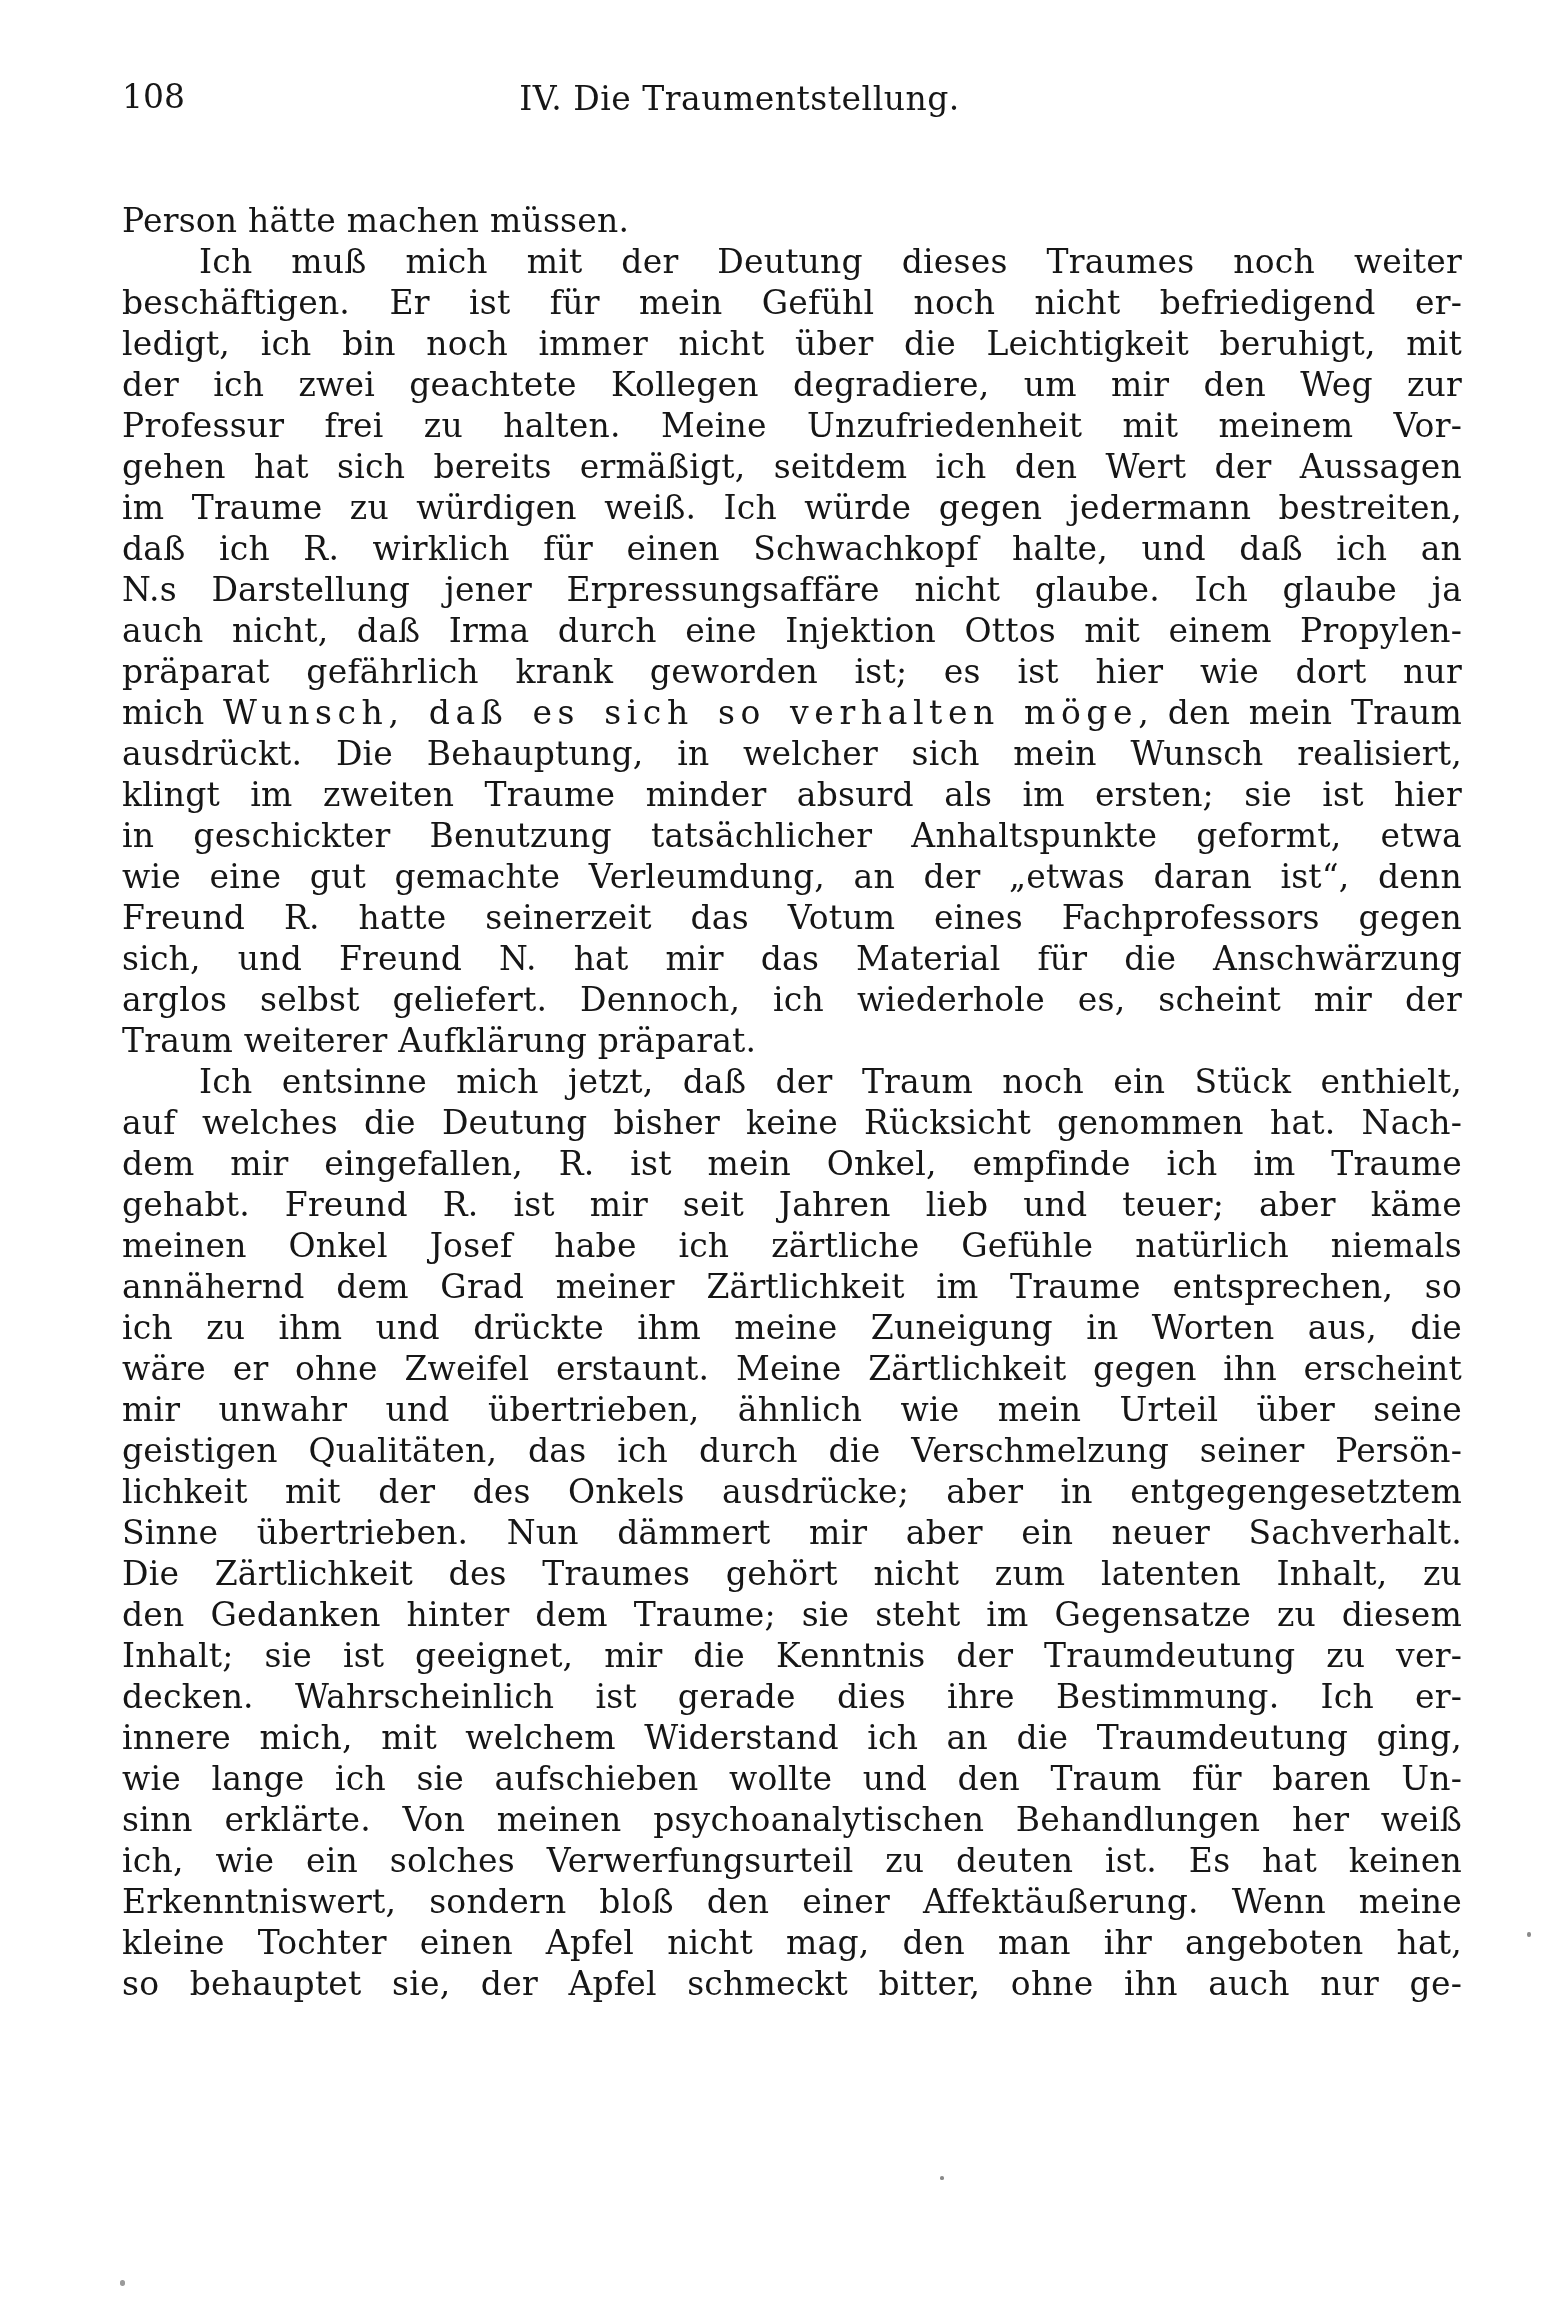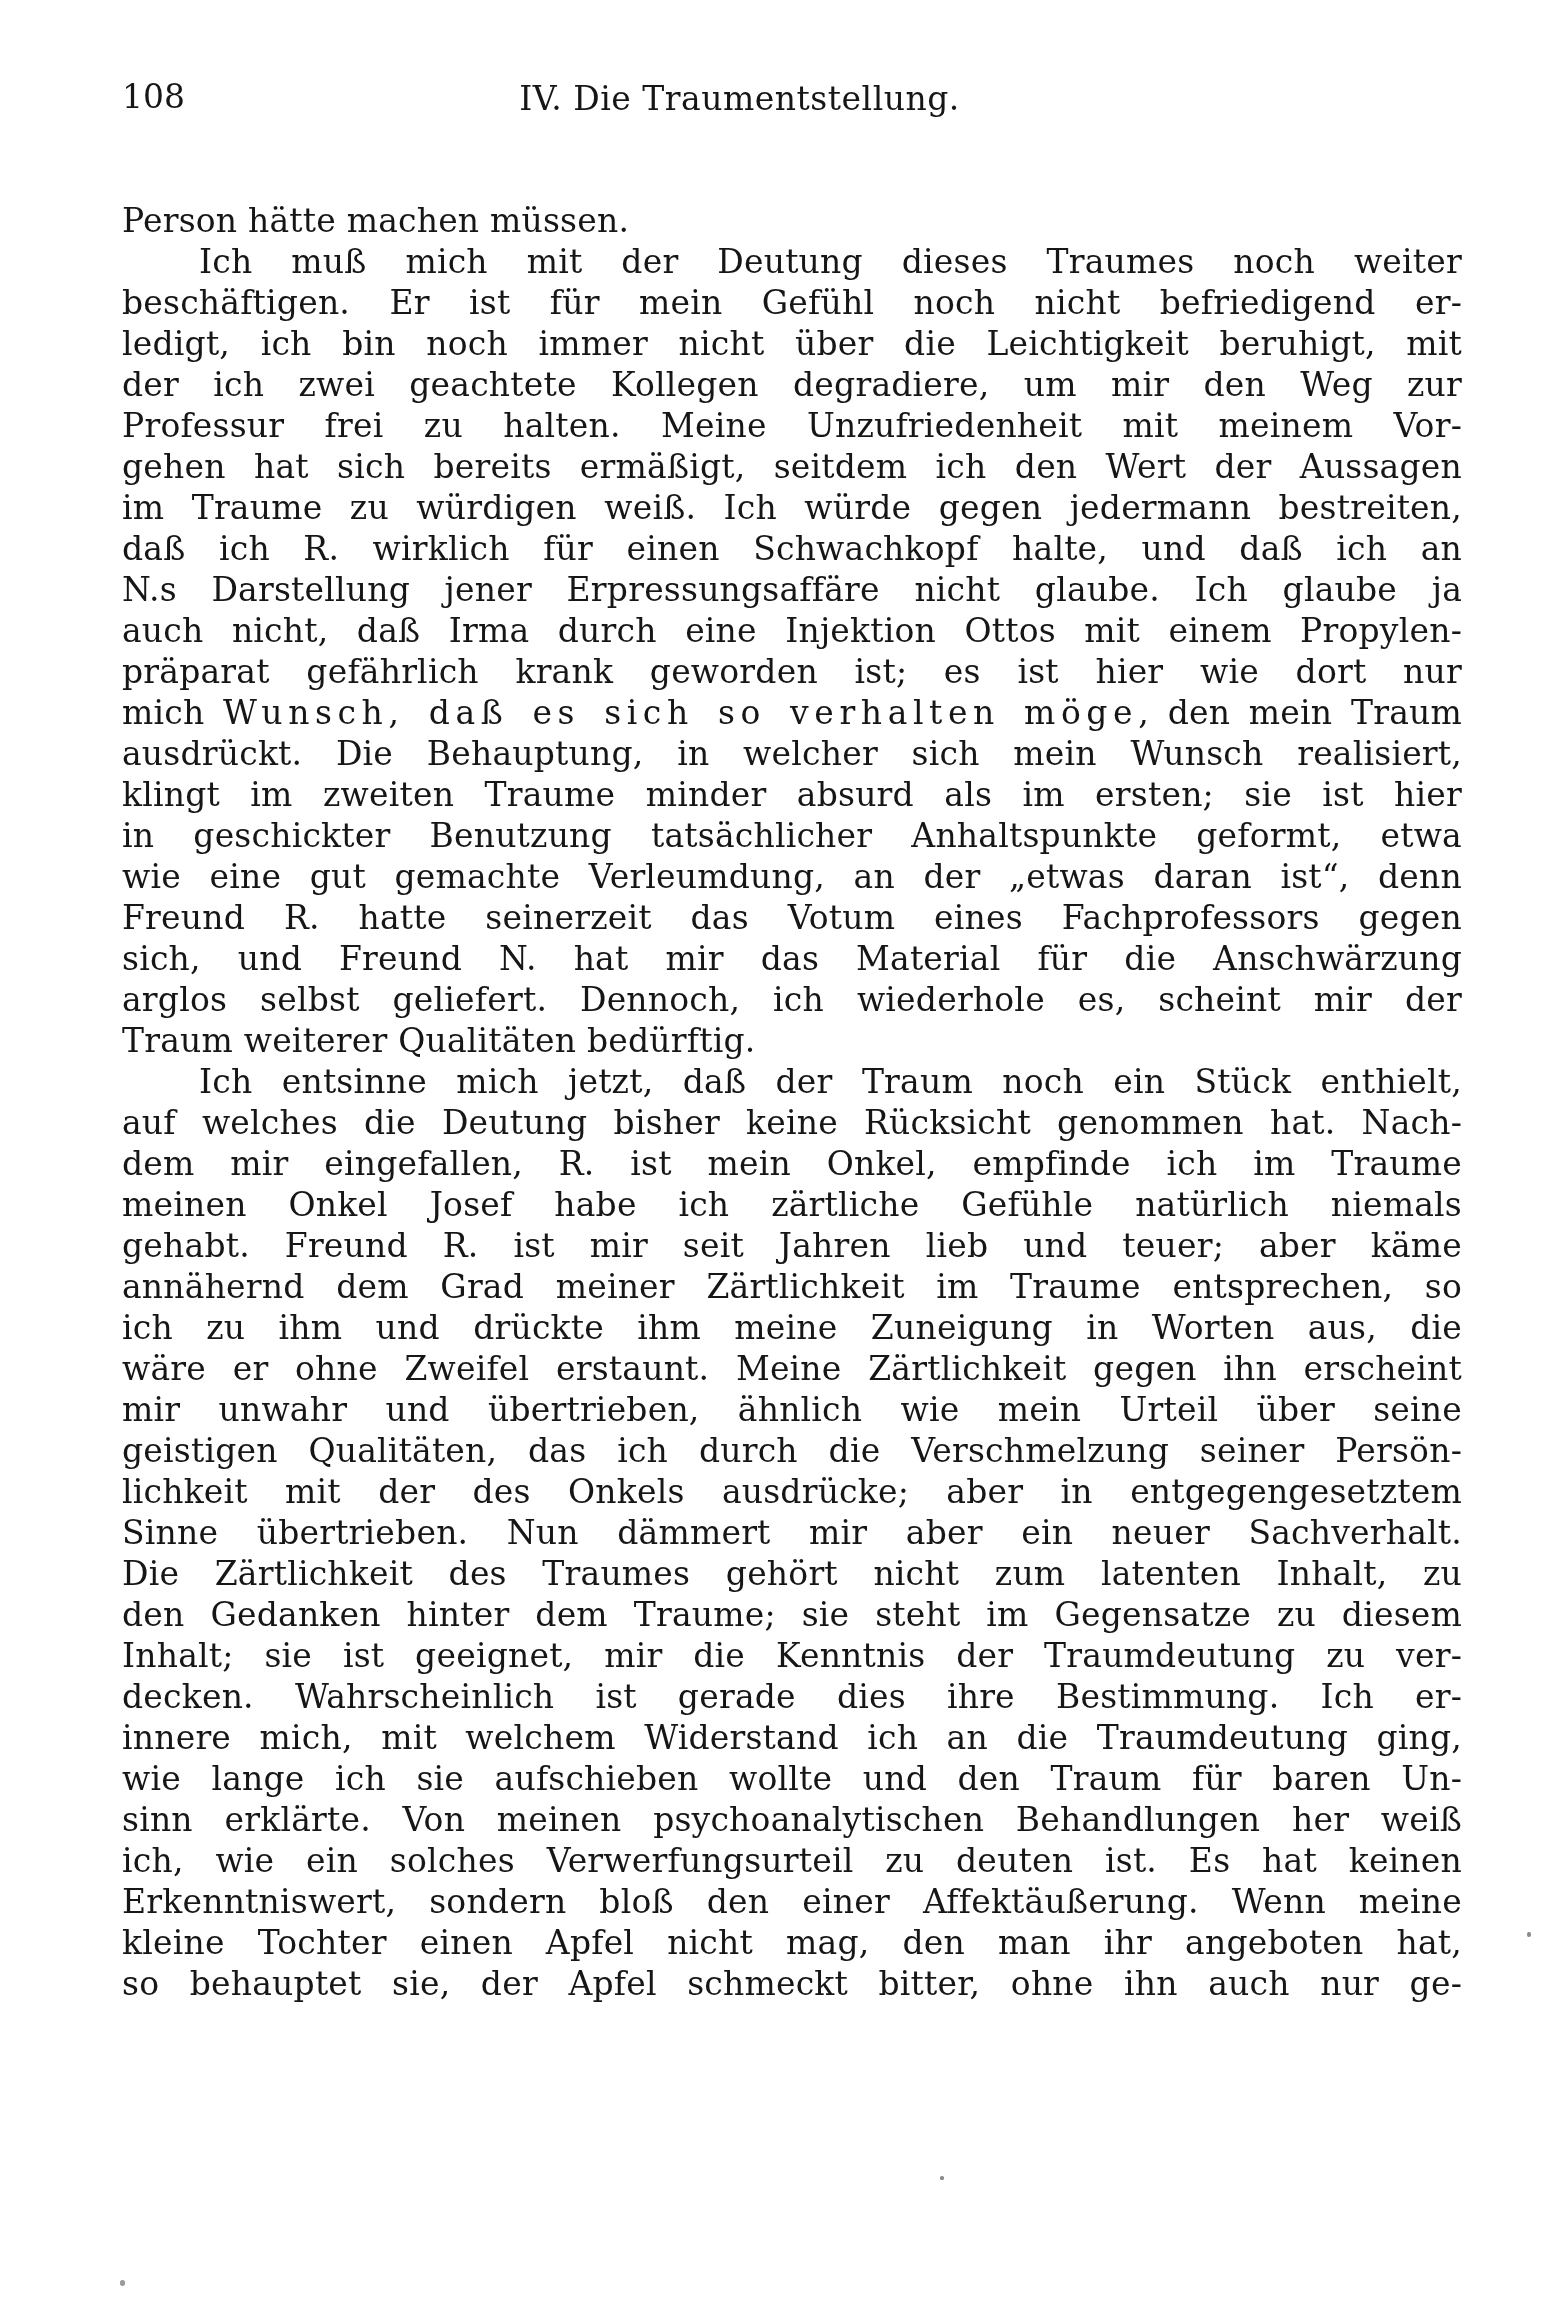--- a/index.html
+++ b/index.html
@@ -95,26 +95,26 @@
       <div class="line">auch nicht, daß Irma durch eine Injektion Ottos mit einem Propylen-</div>
       <div class="line">präparat gefährlich krank geworden ist; es ist hier wie dort nur</div>
       <div class="line"><span>mich </span><span class="spaced">Wunsch, daß es sich so verhalten möge</span><span>, den mein Traum</span></div>
       <div class="line">ausdrückt. Die Behauptung, in welcher sich mein Wunsch realisiert,</div>
       <div class="line">klingt im zweiten Traume minder absurd als im ersten; sie ist hier</div>
       <div class="line">in geschickter Benutzung tatsächlicher Anhaltspunkte geformt, etwa</div>
       <div class="line">wie eine gut gemachte Verleumdung, an der „etwas daran ist“, denn</div>
       <div class="line">Freund R. hatte seinerzeit das Votum eines Fachprofessors gegen</div>
       <div class="line">sich, und Freund N. hat mir das Material für die Anschwärzung</div>
       <div class="line">arglos selbst geliefert. Dennoch, ich wiederhole es, scheint mir der</div>
-      <div class="line para-end">Traum weiterer Qualitäten bedürftig.</div>
+      <div class="line para-end">Traum weiterer Aufklärung präparat.</div>
       <div class="line indent">Ich entsinne mich jetzt, daß der Traum noch ein Stück enthielt,</div>
       <div class="line">auf welches die Deutung bisher keine Rücksicht genommen hat. Nach-</div>
       <div class="line">dem mir eingefallen, R. ist mein Onkel, empfinde ich im Traume</div>
+      <div class="line">gehabt. Freund R. ist mir seit Jahren lieb und teuer; aber käme</div>
       <div class="line">meinen Onkel Josef habe ich zärtliche Gefühle natürlich niemals</div>
-      <div class="line">gehabt. Freund R. ist mir seit Jahren lieb und teuer; aber käme</div>
       <div class="line">annähernd dem Grad meiner Zärtlichkeit im Traume entsprechen, so</div>
       <div class="line">ich zu ihm und drückte ihm meine Zuneigung in Worten aus, die</div>
       <div class="line">wäre er ohne Zweifel erstaunt. Meine Zärtlichkeit gegen ihn erscheint</div>
       <div class="line">mir unwahr und übertrieben, ähnlich wie mein Urteil über seine</div>
       <div class="line">geistigen Qualitäten, das ich durch die Verschmelzung seiner Persön-</div>
       <div class="line">lichkeit mit der des Onkels ausdrücke; aber in entgegengesetztem</div>
       <div class="line">Sinne übertrieben. Nun dämmert mir aber ein neuer Sachverhalt.</div>
       <div class="line">Die Zärtlichkeit des Traumes gehört nicht zum latenten Inhalt, zu</div>
       <div class="line">den Gedanken hinter dem Traume; sie steht im Gegensatze zu diesem</div>
       <div class="line">Inhalt; sie ist geeignet, mir die Kenntnis der Traumdeutung zu ver-</div>

